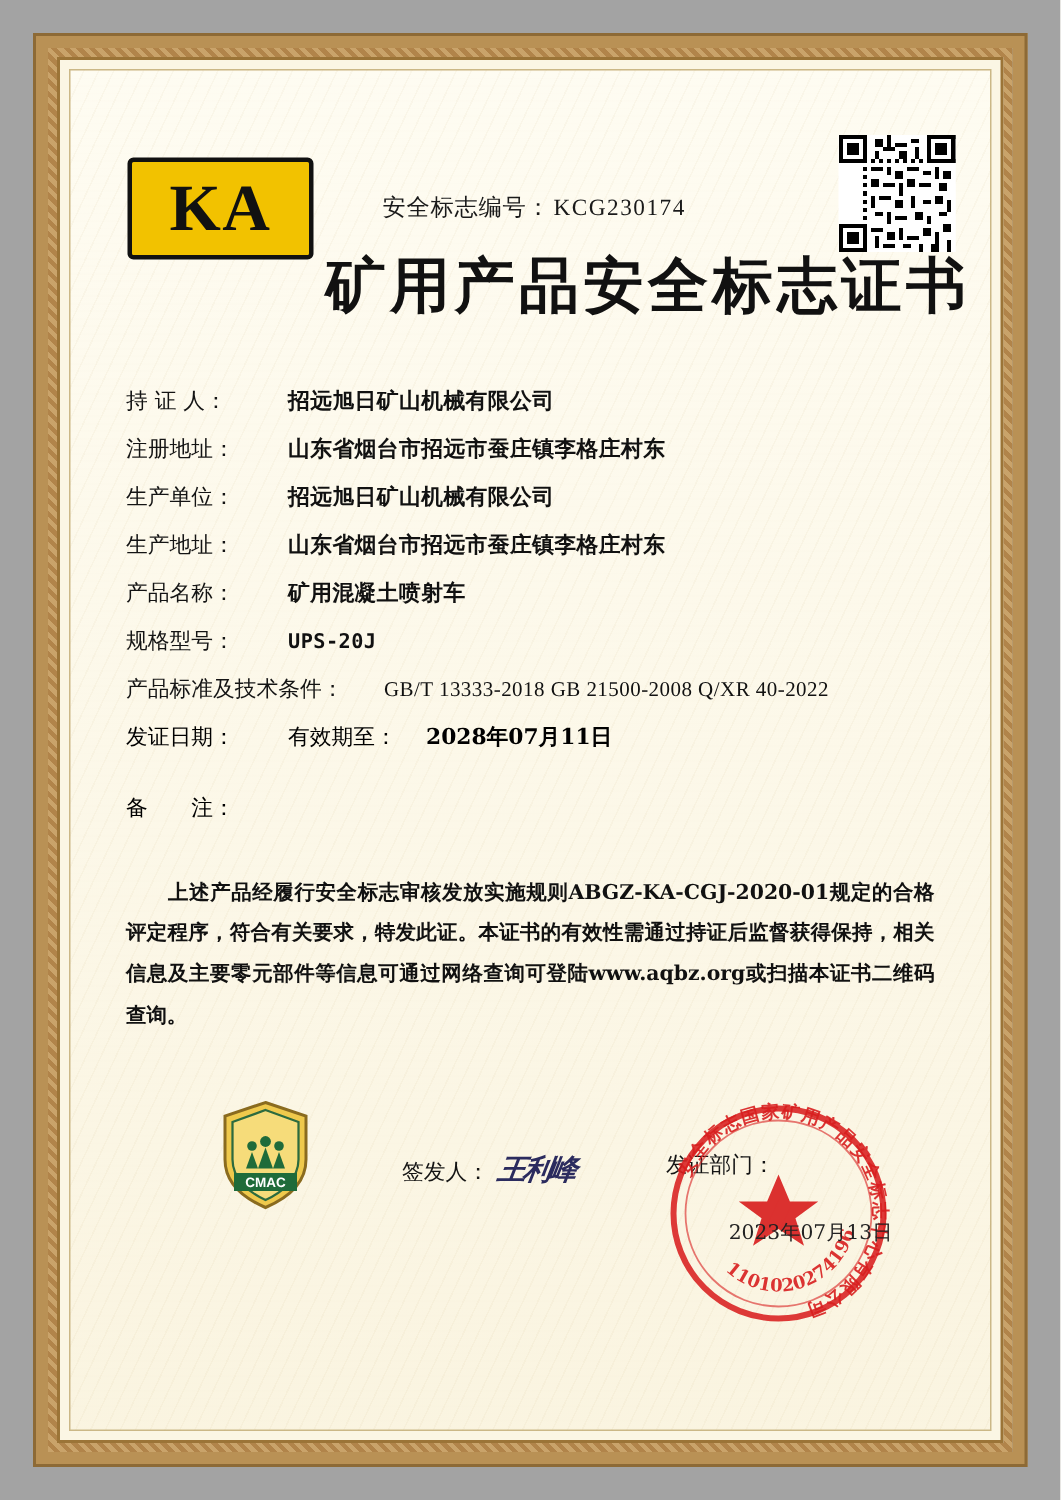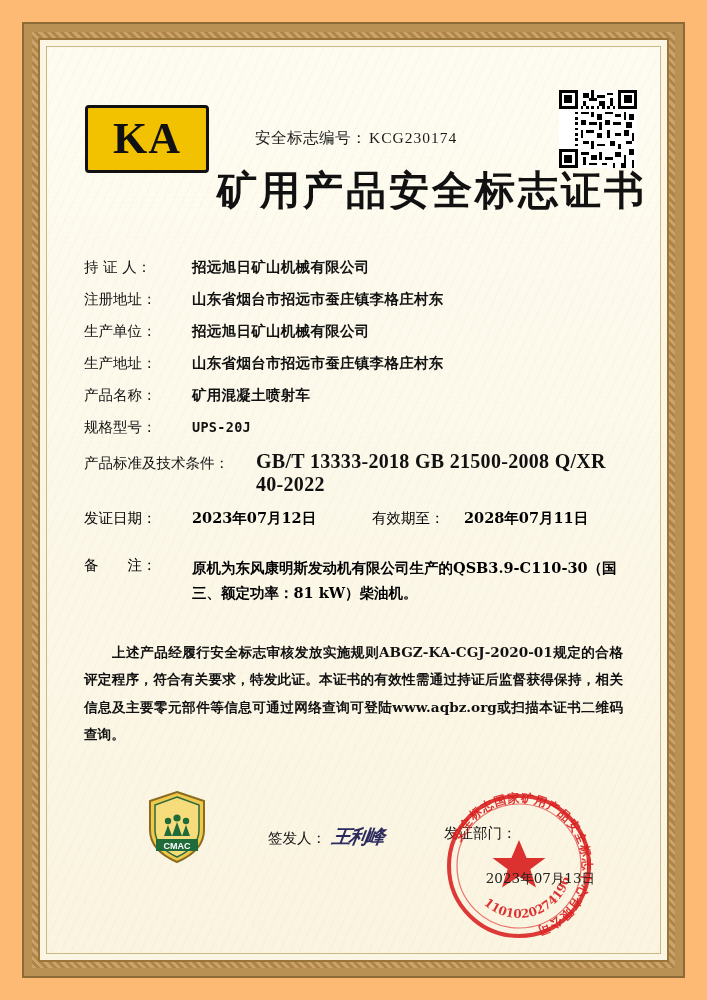--- a/index.html
+++ b/index.html
@@ -11,21 +11,21 @@
     width: 707px;
     height: 1000px;
     font-family: "Liberation Serif", serif;
     overflow: hidden;
   }
 
   #certificate {
     position: relative;
     width: 707px;
     height: 1000px;
-    background: #fdba74;
+    background: #a3a3a3;
     box-sizing: border-box;
   }
 
   
   .frame-outer {
     position: absolute;
     left: 22px;
     top: 22px;
     right: 22px;
     bottom: 22px;
@@ -173,22 +173,22 @@
     font-weight: bold;
     color: #111;
     letter-spacing: 0.3px;
   }
   .row .v.mono {
     font-family: "DejaVu Sans Mono", monospace;
     font-size: 13.5px;
   }
   .row .v.latin {
     font-family: "Liberation Serif", serif;
-    font-weight: bold;
-    font-size: 20px;
+    font-weight: normal;
+    font-size: 14px;
   }
   .date-row {
     display: flex;
     align-items: flex-start;
     margin-bottom: 28px;
     font-size: 14.5px;
   }
   .date-row .k {
     width: 108px;
     flex: 0 0 108px;
@@ -451,28 +451,26 @@
       </div>
 
       <div class="row">
         <div class="k wide">产品标准及技术条件：</div>
         <div class="v latin">GB/T 13333-2018 GB 21500-2008 Q/XR 40-2022</div>
       </div>
 
 
       <div class="date-row">
         <div class="k">发证日期：</div>
-        <div class="v">2023年07月12日</div>
         <div class="k2">有效期至：</div>
         <div class="v">2028年07月11日</div>
       </div>
 
       <div class="note-row">
         <div class="k">备　　注：</div>
-        <div class="v">原机为东风康明斯发动机有限公司生产的QSB3.9-C110-30（国三、额定功率：81 kW）柴油机。</div>
       </div>
 
     </div>
 
     <div class="paragraph">上述产品经履行安全标志审核发放实施规则ABGZ-KA-CGJ-2020-01规定的合格评定程序，符合有关要求，特发此证。本证书的有效性需通过持证后监督获得保持，相关信息及主要零元部件等信息可通过网络查询可登陆www.aqbz.org或扫描本证书二维码查询。</div>
 
     <div class="sign-area">
 
       <div class="cmac-badge">
         <svg width="62" height="74" viewBox="0 0 62 74">

